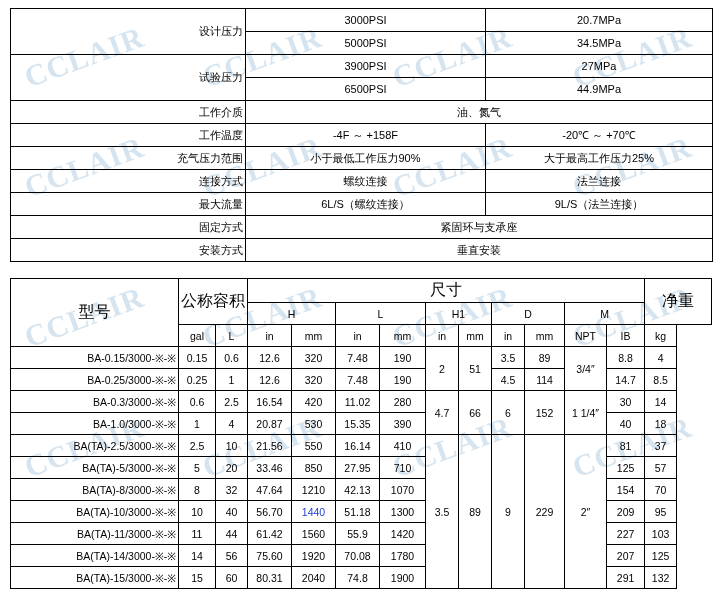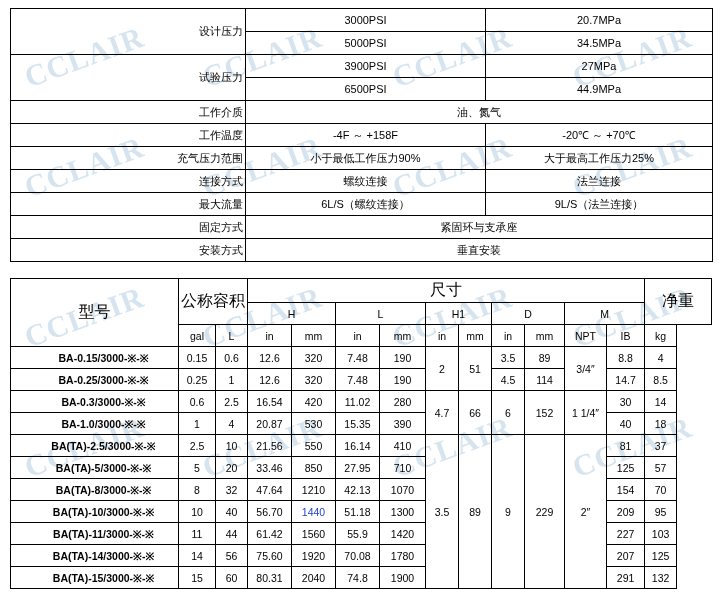--- a/index.html
+++ b/index.html
@@ -74,24 +74,23 @@
 
   
   #table-models {
     margin-top: 2px;
   }
   #table-models td, #table-models th {
     height: 19px;
     font-size: 10.5px;
   }
   #table-models td.model {
-    text-align: center;
+    text-align: right;
     padding-left: 20px;
     font-size: 10.5px;
-    font-weight: bold;
   }
   #table-models .hdr-main {
     font-size: 16px;
   }
   .num-blue {
     color: #1f3fcf;
   }
 
   .brand {
     position: absolute;

